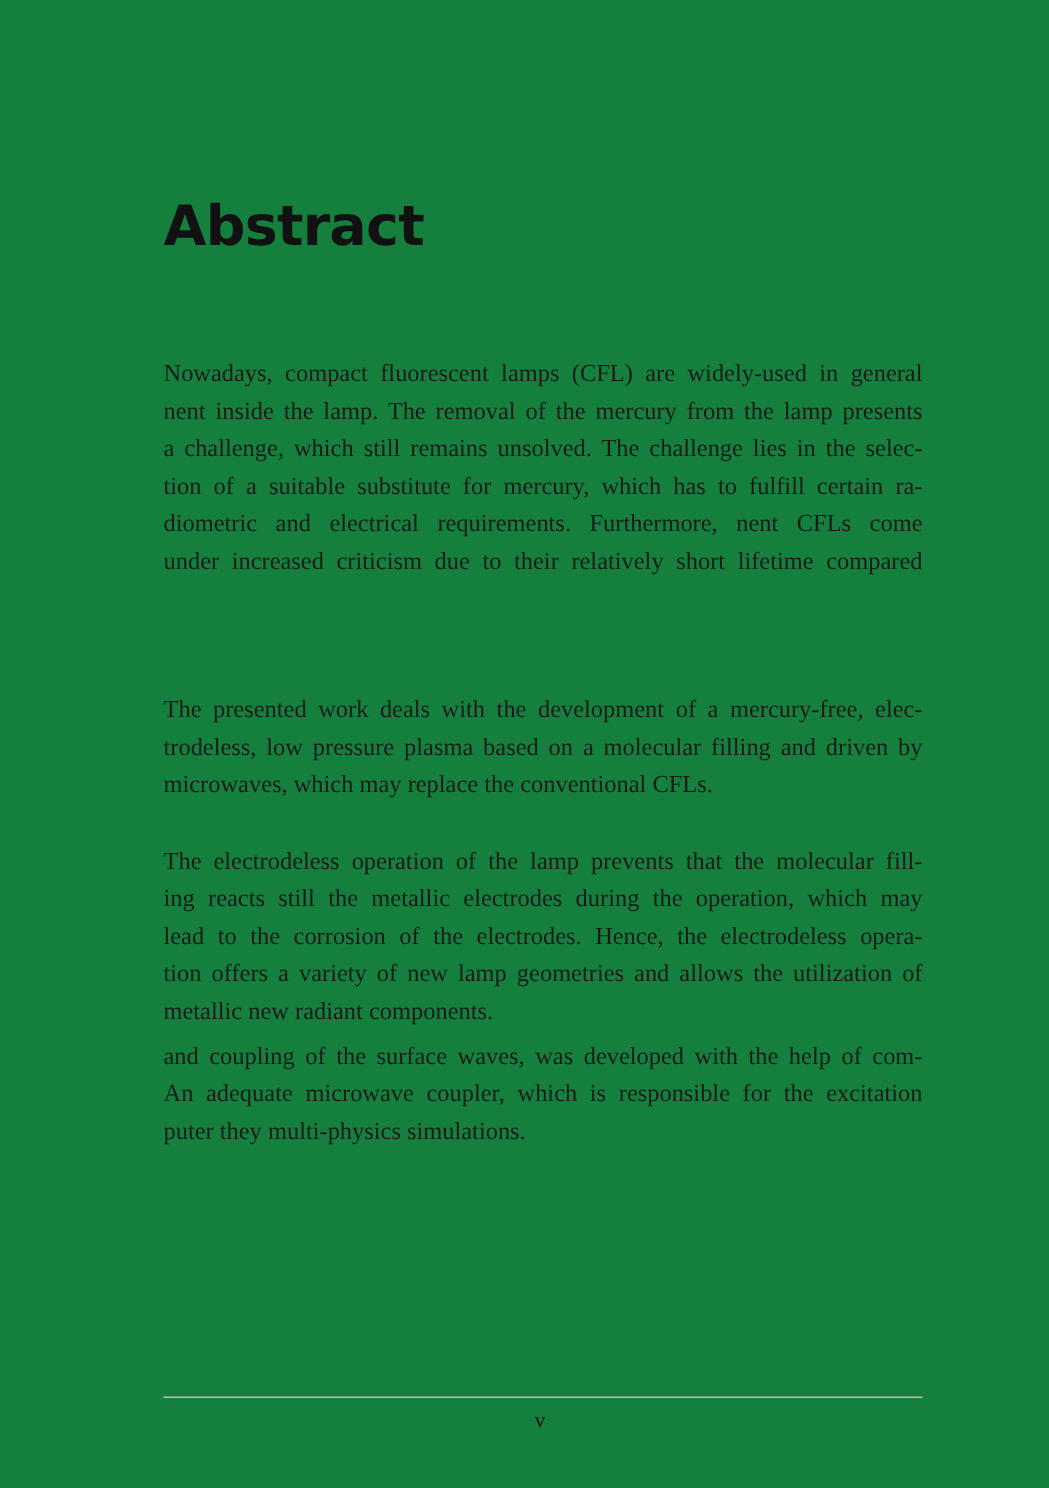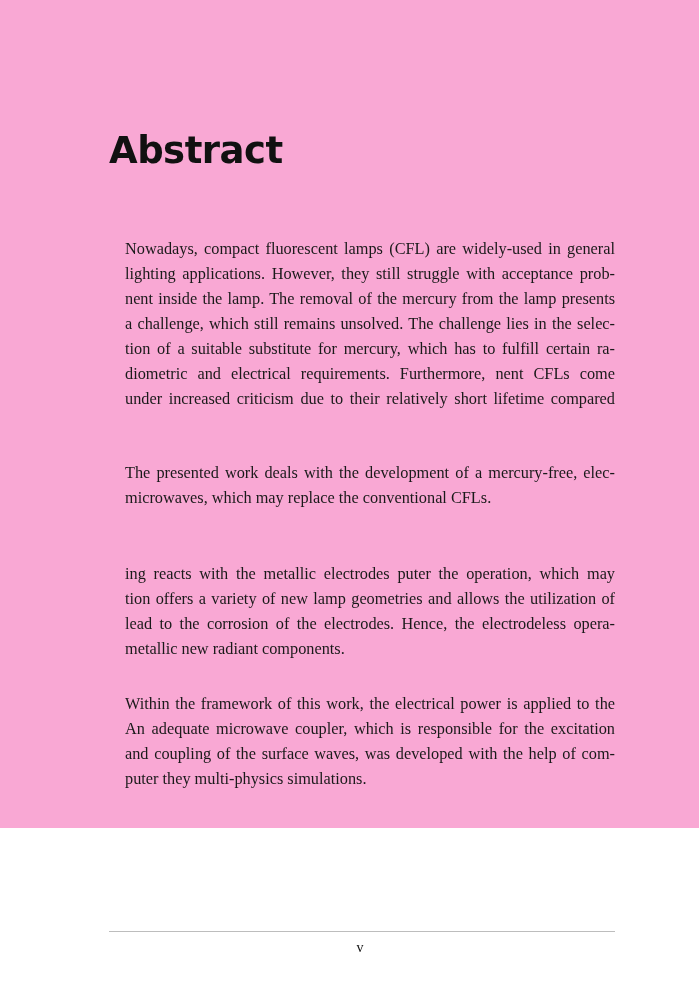--- a/index.html
+++ b/index.html
@@ -1,28 +1,28 @@
 <!DOCTYPE html>
 <html><head>
   <meta charset="utf-8">
   <style>
     html, body { margin: 0; padding: 0; background: #ffffff; }
     body { width: 699px; height: 992px; position: relative; overflow: hidden; }
-    .page { position: absolute; left: 0; top: 0; width: 699px; height: 828px; background: #f9a8d4; }
+    .page { position: absolute; left: 0; top: 0; width: 699px; height: 992px; background: #15803d; }
     .title {
       position: absolute; left: 109px; top: 126px;
       font-family: "DejaVu Sans", sans-serif; font-weight: bold;
       font-size: 37px; letter-spacing: -0.5px; color: #111; margin: 0; line-height: 50px;
     }
     .body-text {
       position: absolute; left: 109px; width: 506px;
       font-family: "Liberation Serif", serif; font-size: 16.3px; line-height: 25px;
       color: #1a1a1a; text-align: justify; hyphens: manual;
     }
-    .line { display: block; text-align: justify; text-align-last: justify; white-space: nowrap; height: 25px; margin-left: 16px; }
+    .line { display: block; text-align: justify; text-align-last: justify; white-space: nowrap; height: 25px; }
     .line.last { text-align-last: left; }
     .p1 { top: 236px; }
     .p2 { top: 460px; }
     .p3 { top: 561px; }
     .p4 { top: 691px; }
     .footer-rule {
       position: absolute; left: 109px; top: 931px; width: 506px; height: 0;
       border-top: 1.5px solid #bdbdbd;
     }
     .page-number {
@@ -31,42 +31,42 @@
     }
   </style>
 </head>
 <body>
 
 <div class="page">
   <h1 class="title">Abstract</h1>
 
   <div class="body-text p1">
     <span class="line">Nowadays, compact fluorescent lamps (CFL) are widely-used in general</span>
-    <span class="line">lighting applications. However, they still struggle with acceptance prob-</span>
     <span class="line">nent inside the lamp. The removal of the mercury from the lamp presents</span>
     <span class="line">a challenge, which still remains unsolved. The challenge lies in the selec-</span>
     <span class="line">tion of a suitable substitute for mercury, which has to fulfill certain ra-</span>
     <span class="line">diometric and electrical requirements. Furthermore, nent CFLs come</span>
     <span class="line">under increased criticism due to their relatively short lifetime compared</span>
   </div>
 
   <div class="body-text p2">
     <span class="line">The presented work deals with the development of a mercury-free, elec-</span>
+    <span class="line">trodeless, low pressure plasma based on a molecular filling and driven by</span>
     <span class="line last">microwaves, which may replace the conventional CFLs.</span>
   </div>
 
   <div class="body-text p3">
-    <span class="line">ing reacts with the metallic electrodes puter the operation, which may</span>
+    <span class="line">The electrodeless operation of the lamp prevents that the molecular fill-</span>
+    <span class="line">ing reacts still the metallic electrodes during the operation, which may</span>
+    <span class="line">lead to the corrosion of the electrodes. Hence, the electrodeless opera-</span>
     <span class="line">tion offers a variety of new lamp geometries and allows the utilization of</span>
-    <span class="line">lead to the corrosion of the electrodes. Hence, the electrodeless opera-</span>
     <span class="line last">metallic new radiant components.</span>
   </div>
 
   <div class="body-text p4">
-    <span class="line">Within the framework of this work, the electrical power is applied to the</span>
+    <span class="line">and coupling of the surface waves, was developed with the help of com-</span>
     <span class="line">An adequate microwave coupler, which is responsible for the excitation</span>
-    <span class="line">and coupling of the surface waves, was developed with the help of com-</span>
     <span class="line last">puter they multi-physics simulations.</span>
   </div>
 
   <div class="footer-rule"></div>
   <div class="page-number">v</div>
 </div>
 
 </body></html>

